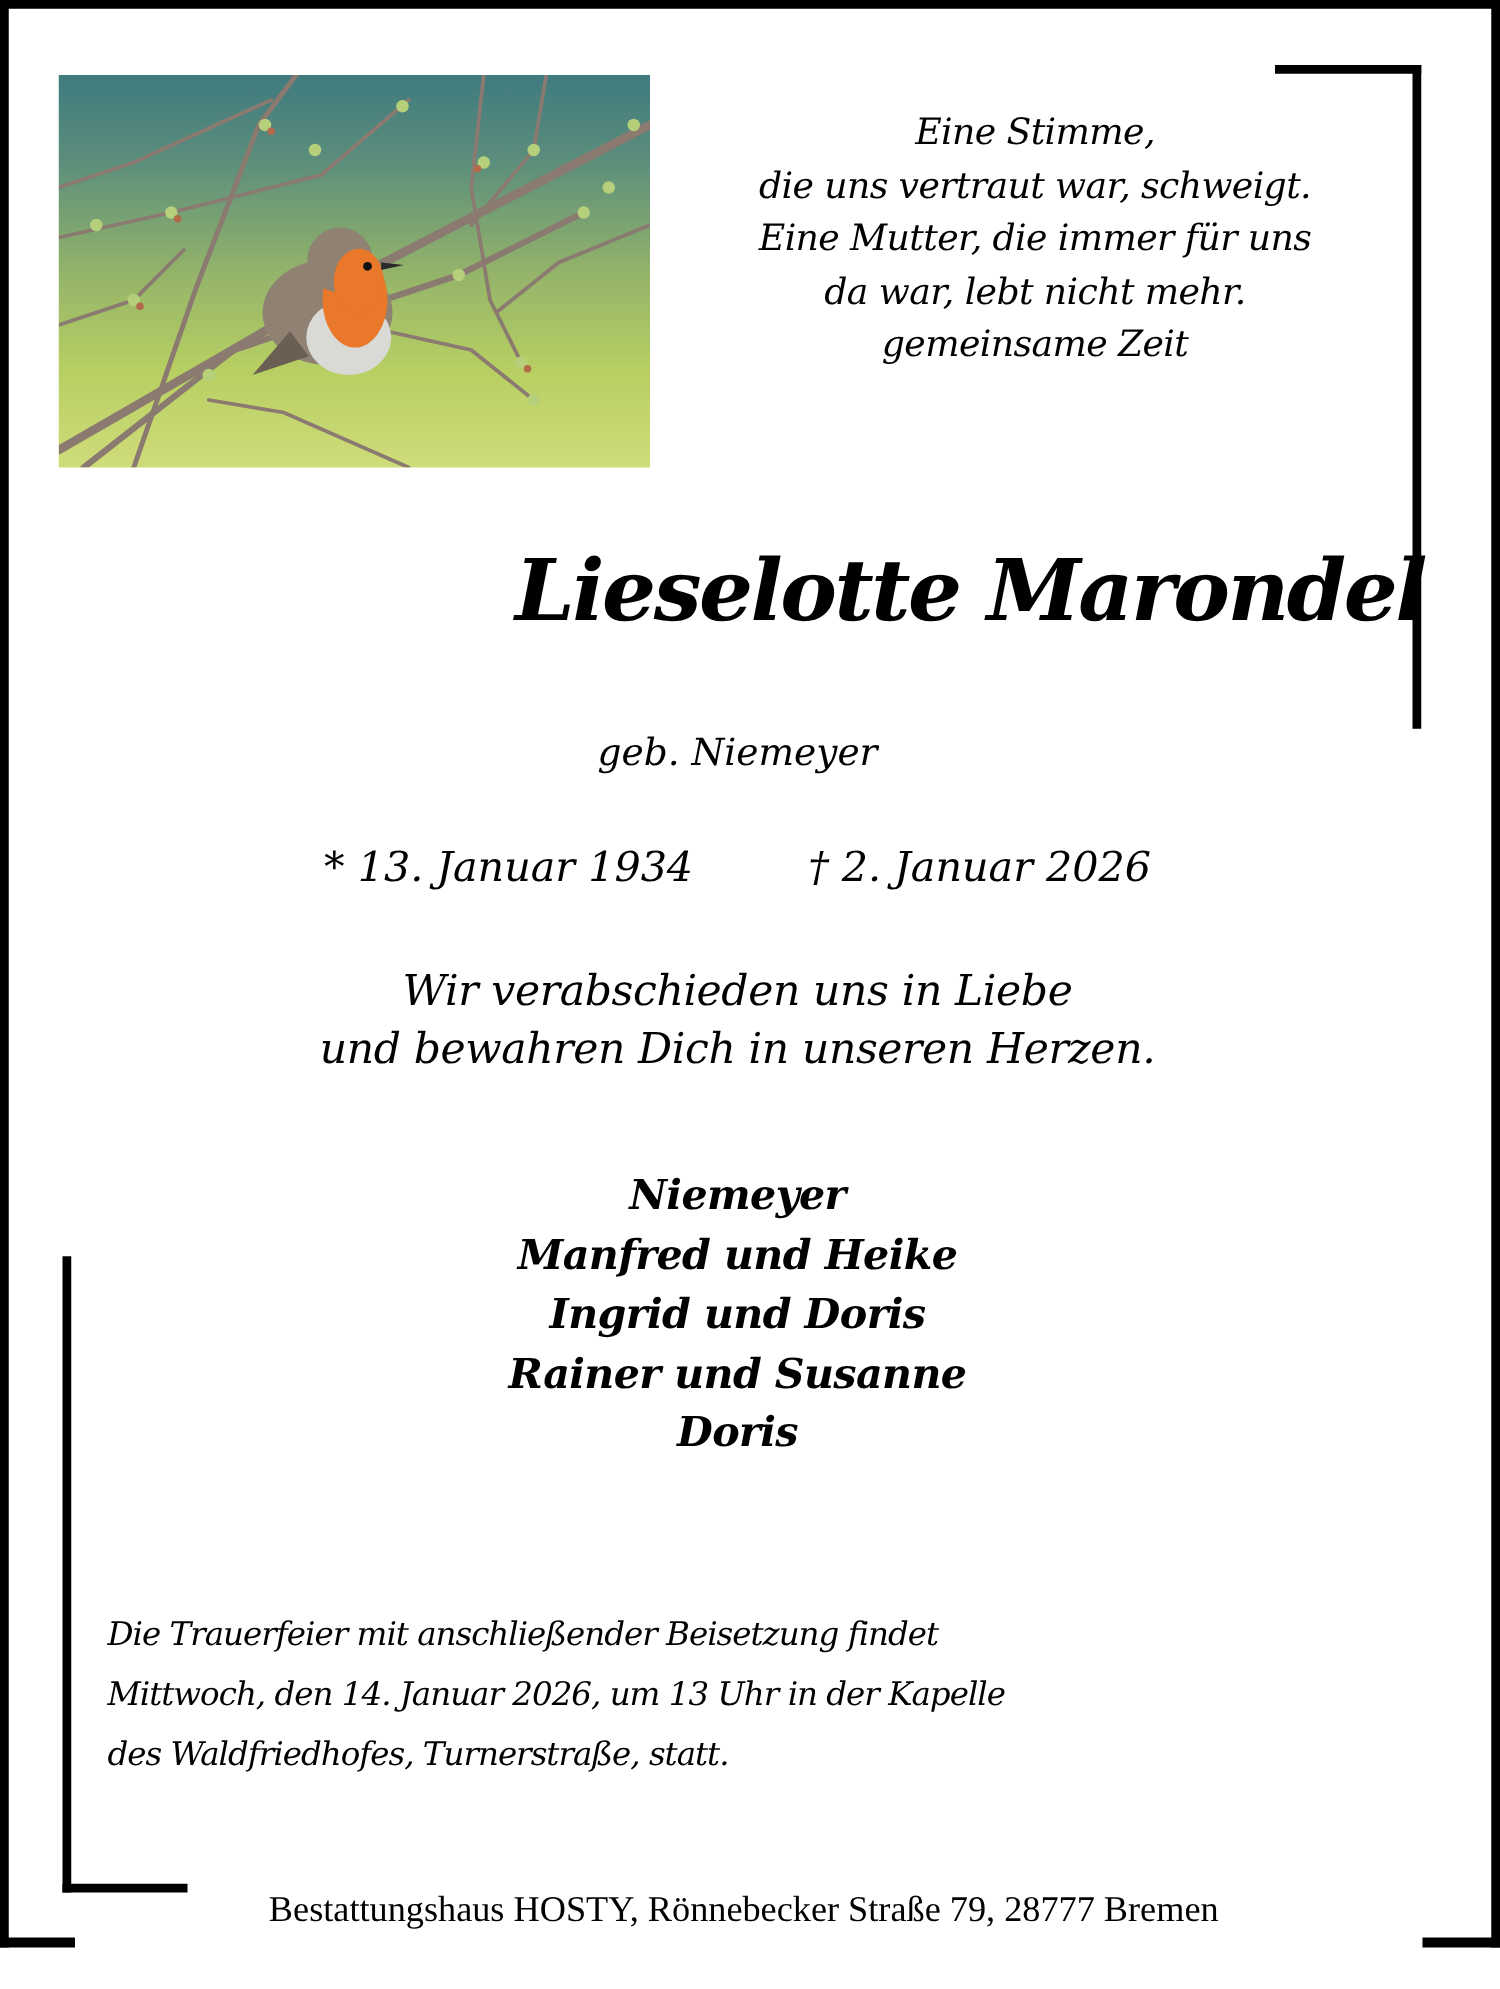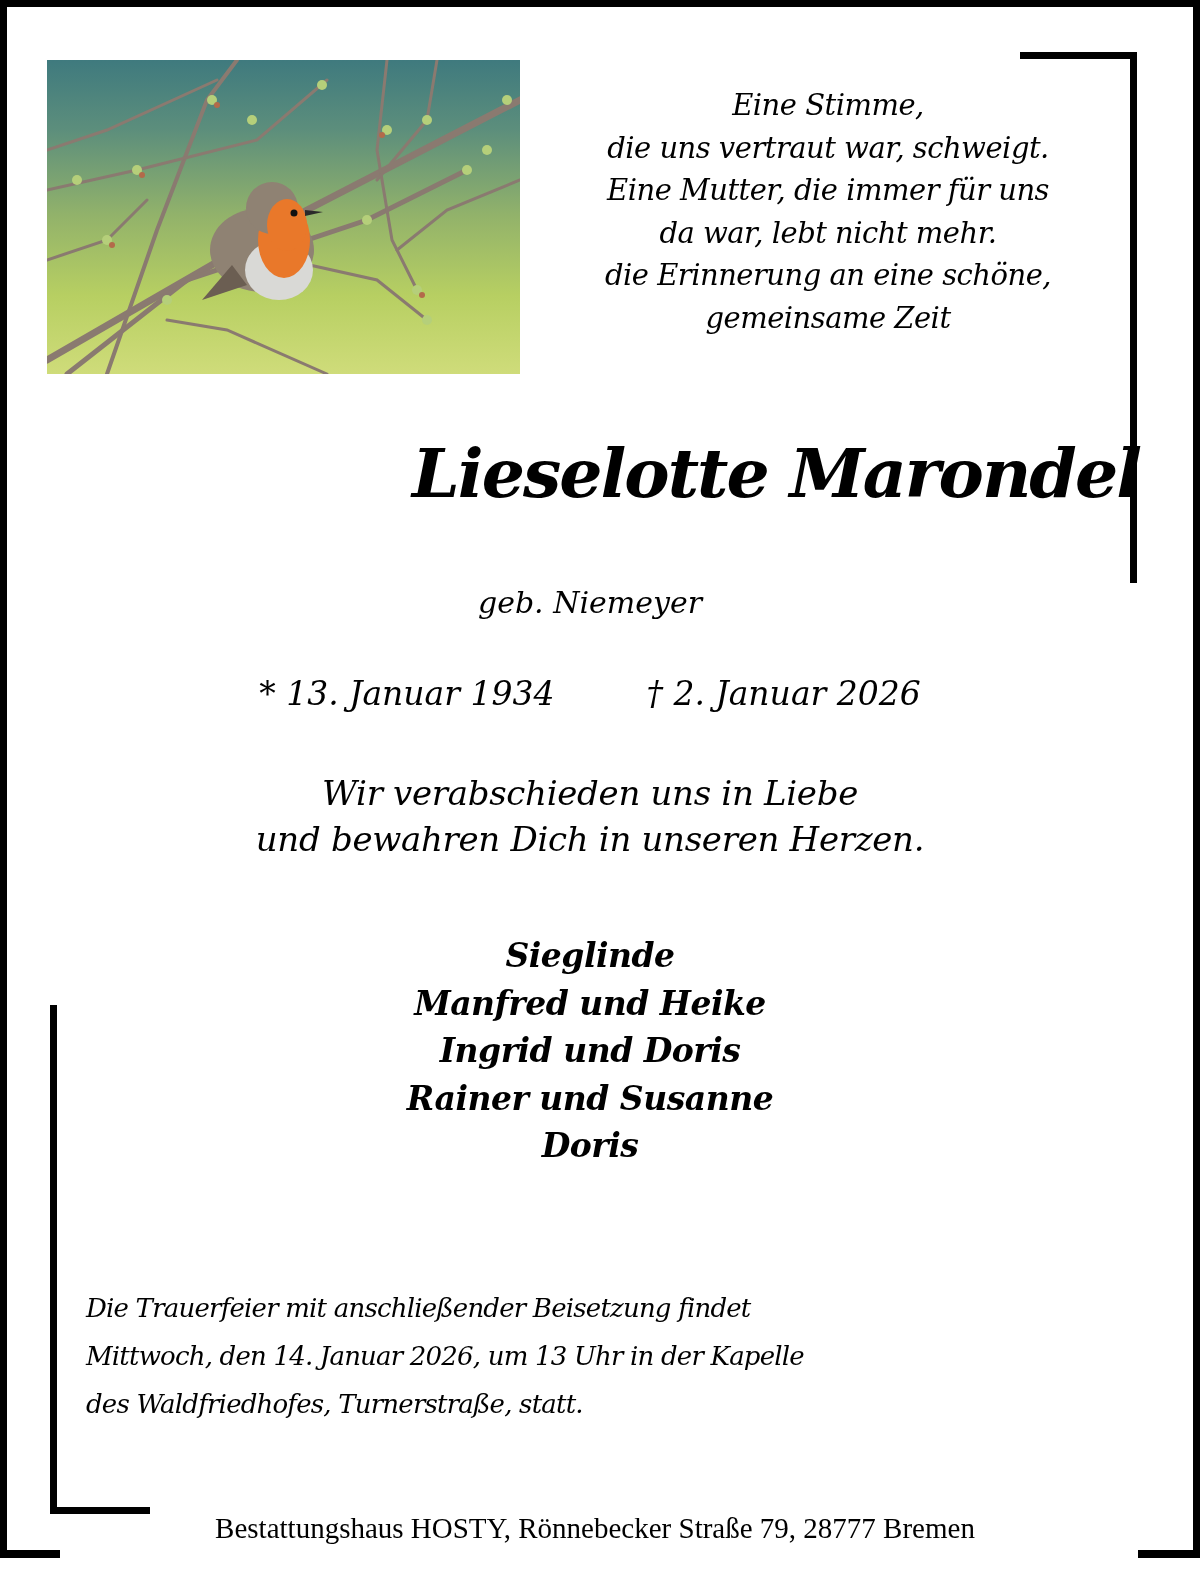--- a/index.html
+++ b/index.html
@@ -103,37 +103,36 @@
     <circle cx="247" cy="153" r="3.5" fill="#111"></circle>
     <path d="M258 150 L276 152 L258 156 Z" fill="#2a2a2a"></path>
   </svg>
 </div>
 
 <div class="verse">
   <div>Eine Stimme,</div>
   <div>die uns vertraut war, schweigt.</div>
   <div>Eine Mutter, die immer für uns</div>
   <div>da war, lebt nicht mehr.</div>
-  <div>die Erinnerung an eine schöne,</div>
   <div>gemeinsame Zeit</div>
 </div>
 
 <div class="name">Lieselotte Marondel</div>
 <div class="maiden">geb. Niemeyer</div>
 <div class="dates">
   <span>* 13. Januar 1934</span><span class="gap"></span><span>† 2. Januar 2026</span>
 </div>
 
 <div class="farewell">
   <div>Wir verabschieden uns in Liebe</div>
   <div>und bewahren Dich in unseren Herzen.</div>
 </div>
 
 <div class="mourners">
-  <div>Sieglinde</div>
+  <div>Niemeyer</div>
   <div>Manfred und Heike</div>
   <div>Ingrid und Doris</div>
   <div>Rainer und Susanne</div>
   <div>Doris</div>
 </div>
 
 <div class="service">
   <div>Die Trauerfeier mit anschließender Beisetzung findet</div>
   <div>Mittwoch, den 14. Januar 2026, um 13 Uhr in der Kapelle</div>
   <div>des Waldfriedhofes, Turnerstraße, statt.</div>

